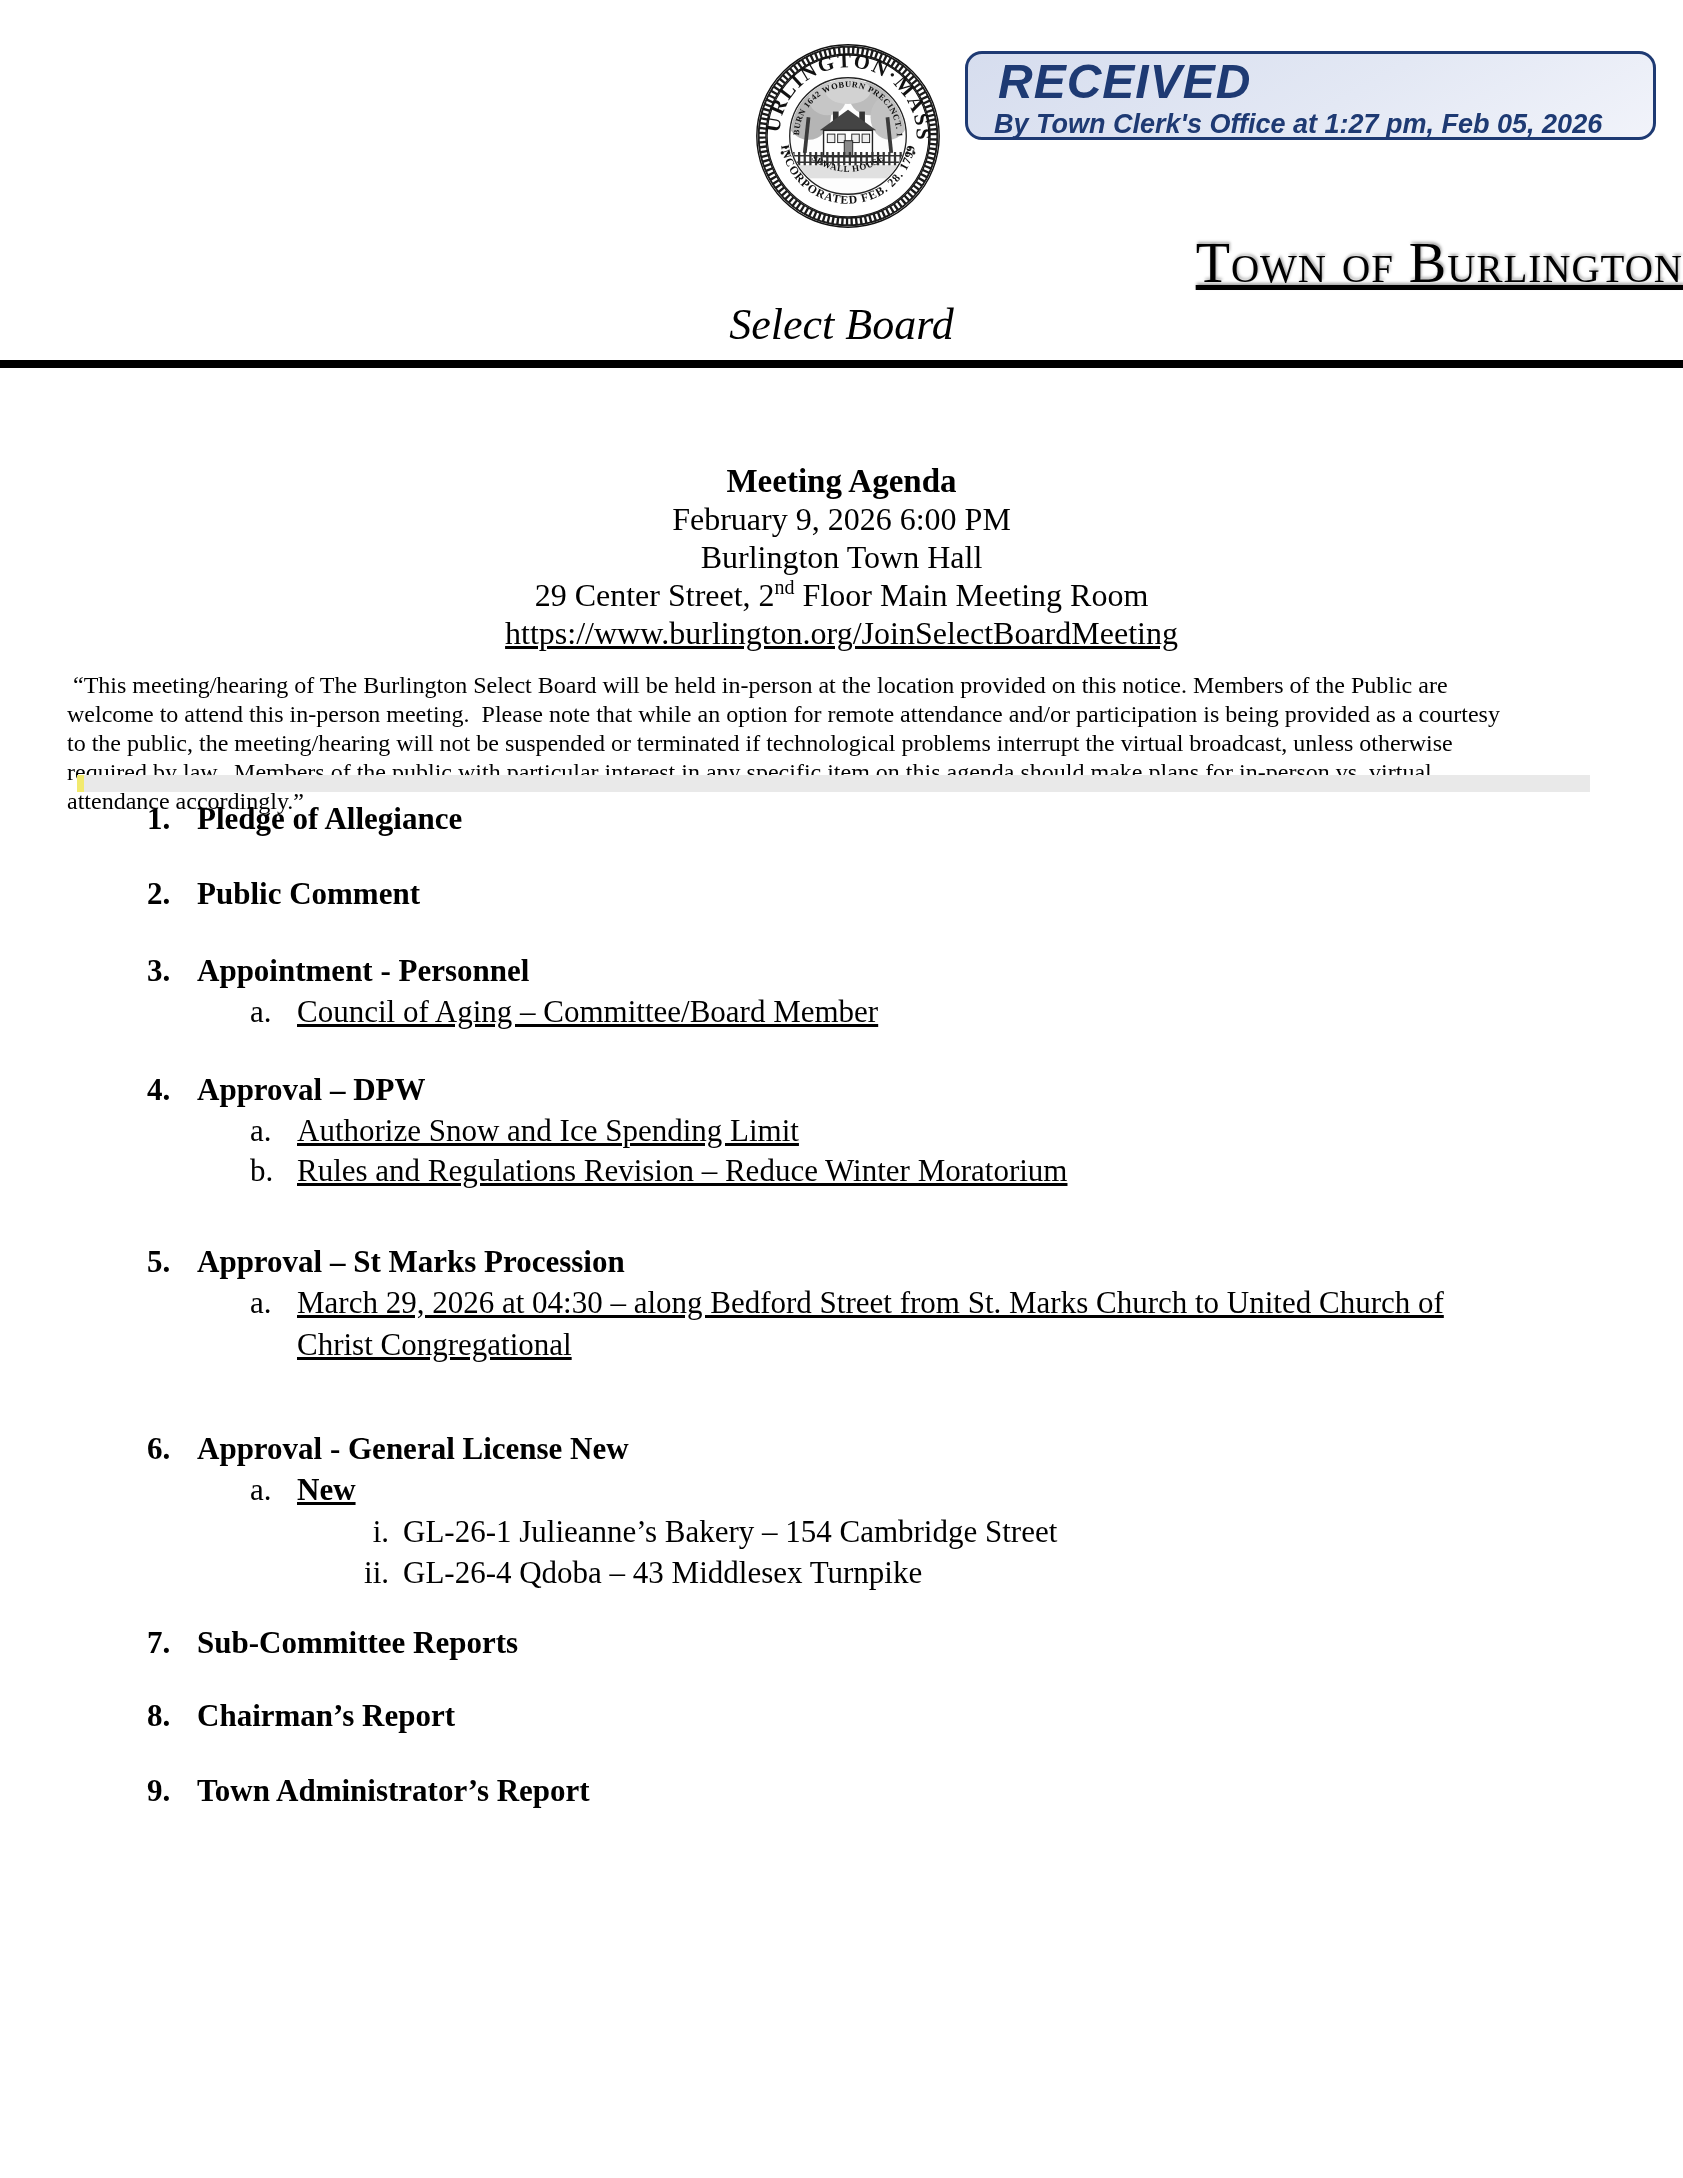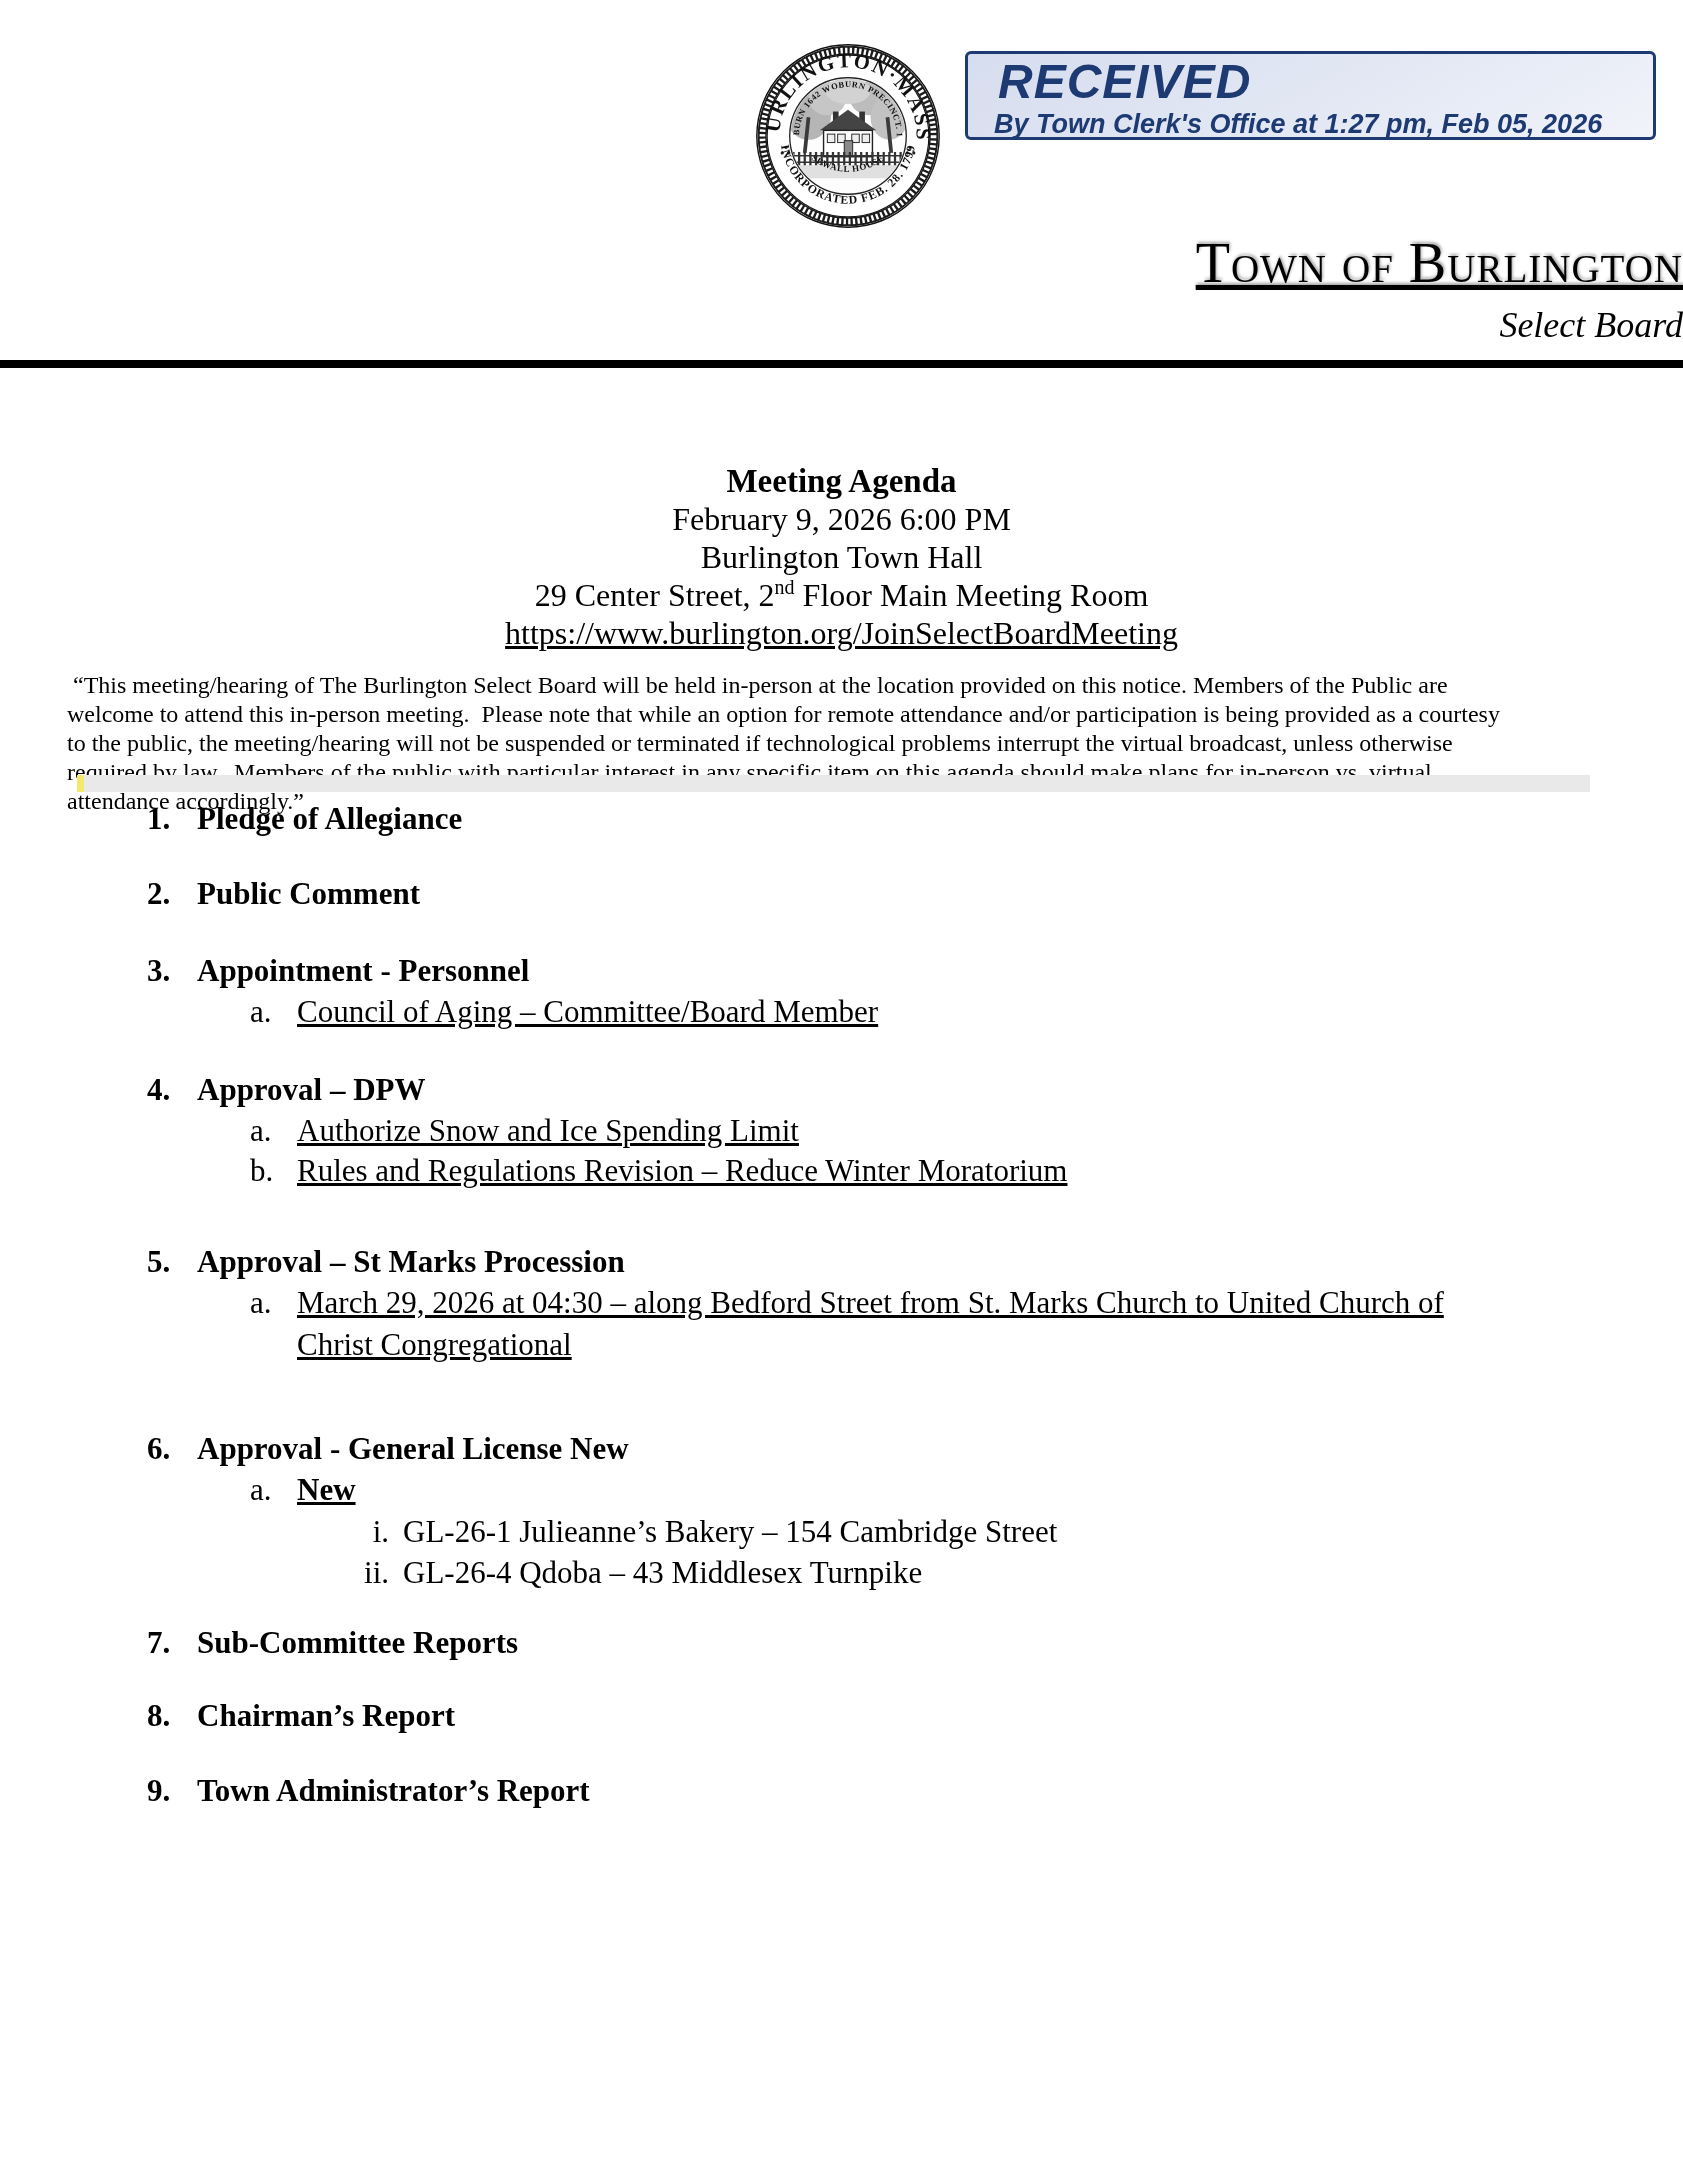--- a/index.html
+++ b/index.html
@@ -2,33 +2,33 @@
 <html><head>
 <meta charset="utf-8">
 <style>
   html,body{margin:0;padding:0;background:#fff;}
   .page{position:relative;width:1683px;height:2178px;background:#ffffff;overflow:hidden;
         font-family:"Liberation Serif", serif;color:#000;}
 
   
   .seal{position:absolute;left:754px;top:42px;width:188px;height:188px;}
   .stamp{position:absolute;left:965px;top:51px;width:691px;height:89px;box-sizing:border-box;
-         border:3px solid #1e3a73;border-radius:6px;
+         border:3px solid #1e3a73;border-radius:17px;
          background:linear-gradient(150deg,#d6ddee 0%,#e3e8f4 55%,#f1f3fa 100%);
          font-family:"Liberation Sans", sans-serif;color:#1e3a73;overflow:hidden;}
   .stamp-title{position:absolute;left:30px;top:2px;font-size:48px;line-height:51px;
                font-weight:bold;font-style:italic;letter-spacing:1px;}
   .stamp-sub{position:absolute;left:26px;top:55px;font-size:27px;line-height:30px;
              font-weight:bold;font-style:italic;}
 
   .town-title{position:absolute;left:0;top:234px;width:100%;text-align:right;
               font-size:56px;line-height:59px;font-variant:small-caps;letter-spacing:1px;
               text-shadow:1px -2px 3px #a6a6a6;text-decoration:underline;}
-  .board-title{position:absolute;left:0;top:300px;width:100%;text-align:right;
-               font-style:italic;font-size:36px;line-height:50px;}
+  .board-title{position:absolute;left:0;top:300px;width:100%;text-align:center;
+               font-style:italic;font-size:44px;line-height:50px;}
   .rule{position:absolute;left:0;top:360px;width:1683px;height:8px;background:#000;}
 
   
   .center-block{position:absolute;left:0;top:414px;width:100%;text-align:center;margin-top:48px;}
   .center-block .line{font-size:32px;line-height:38px;}
   .center-block .heading{font-weight:bold;font-size:33px;}
   .center-block sup{font-size:20px;vertical-align:super;line-height:0;}
   .join-link{color:#000000;text-decoration:underline;}
 
   

